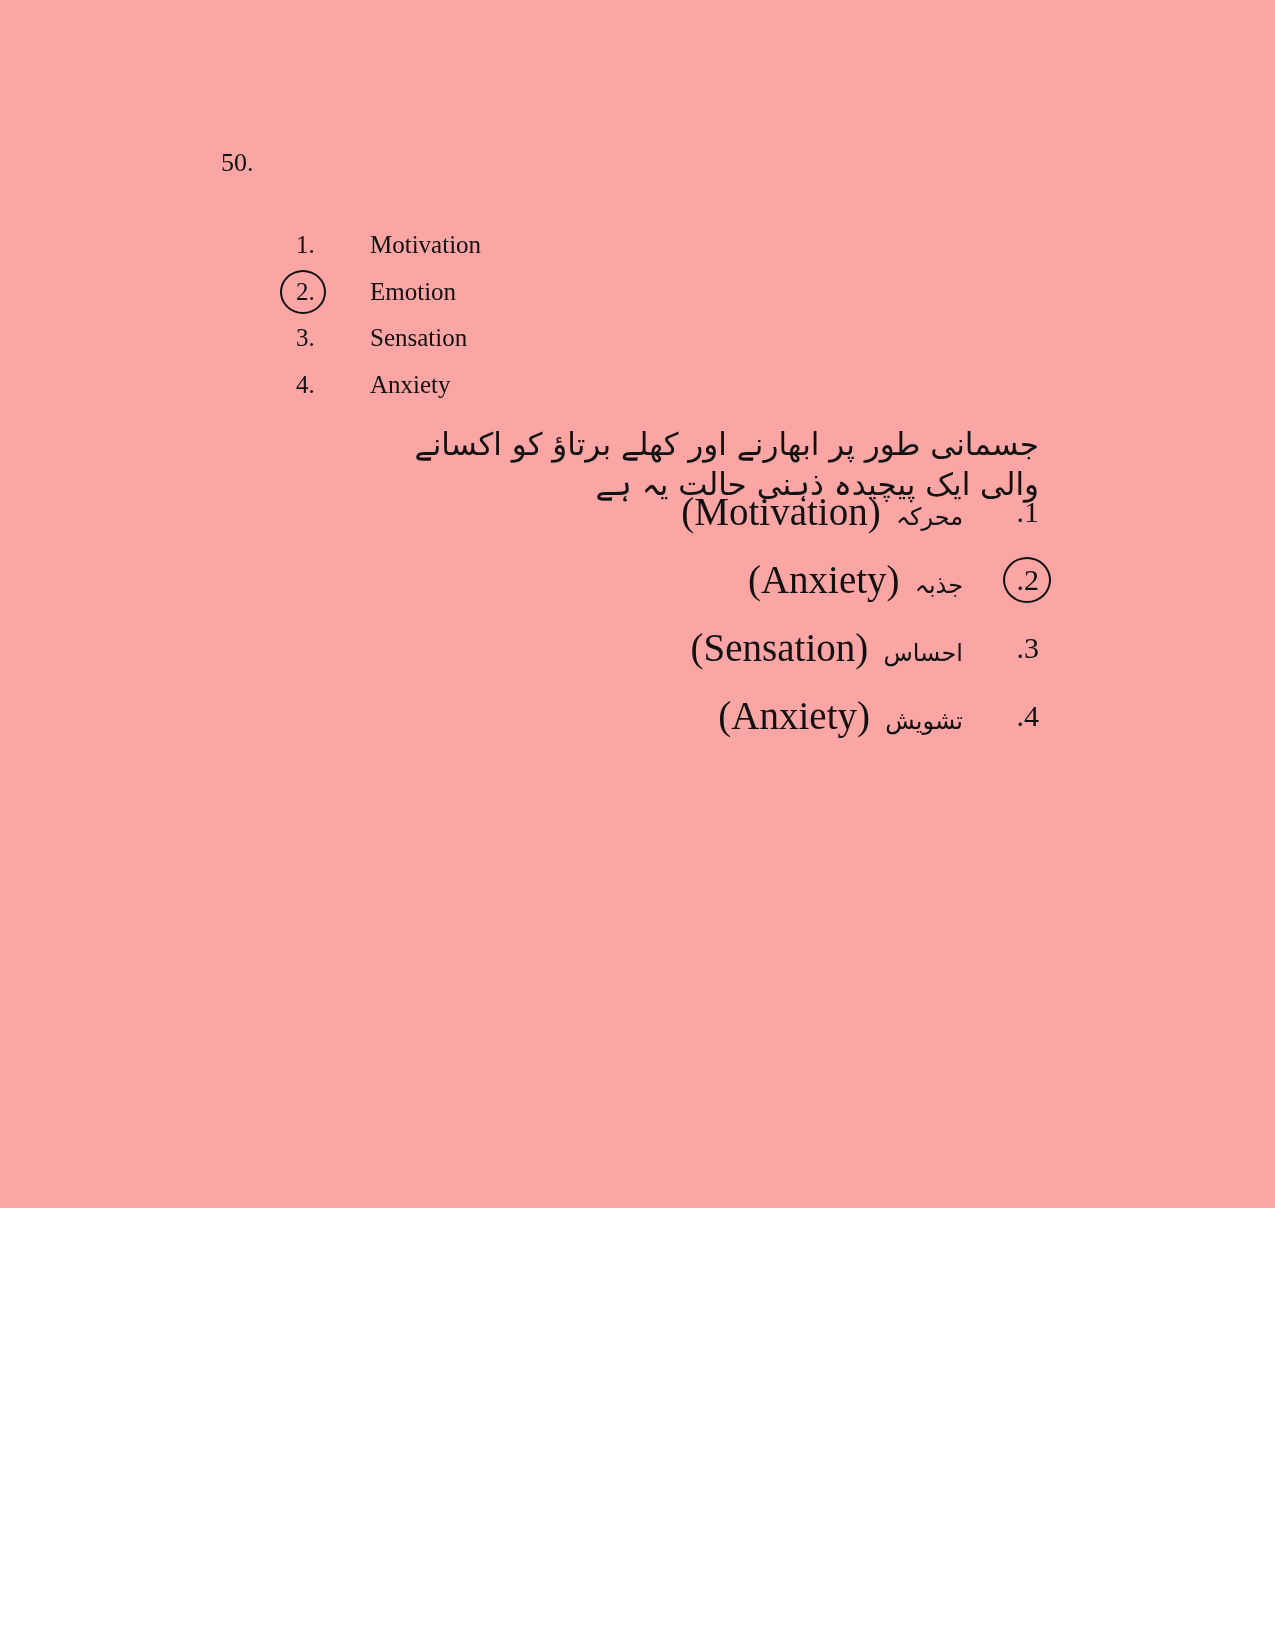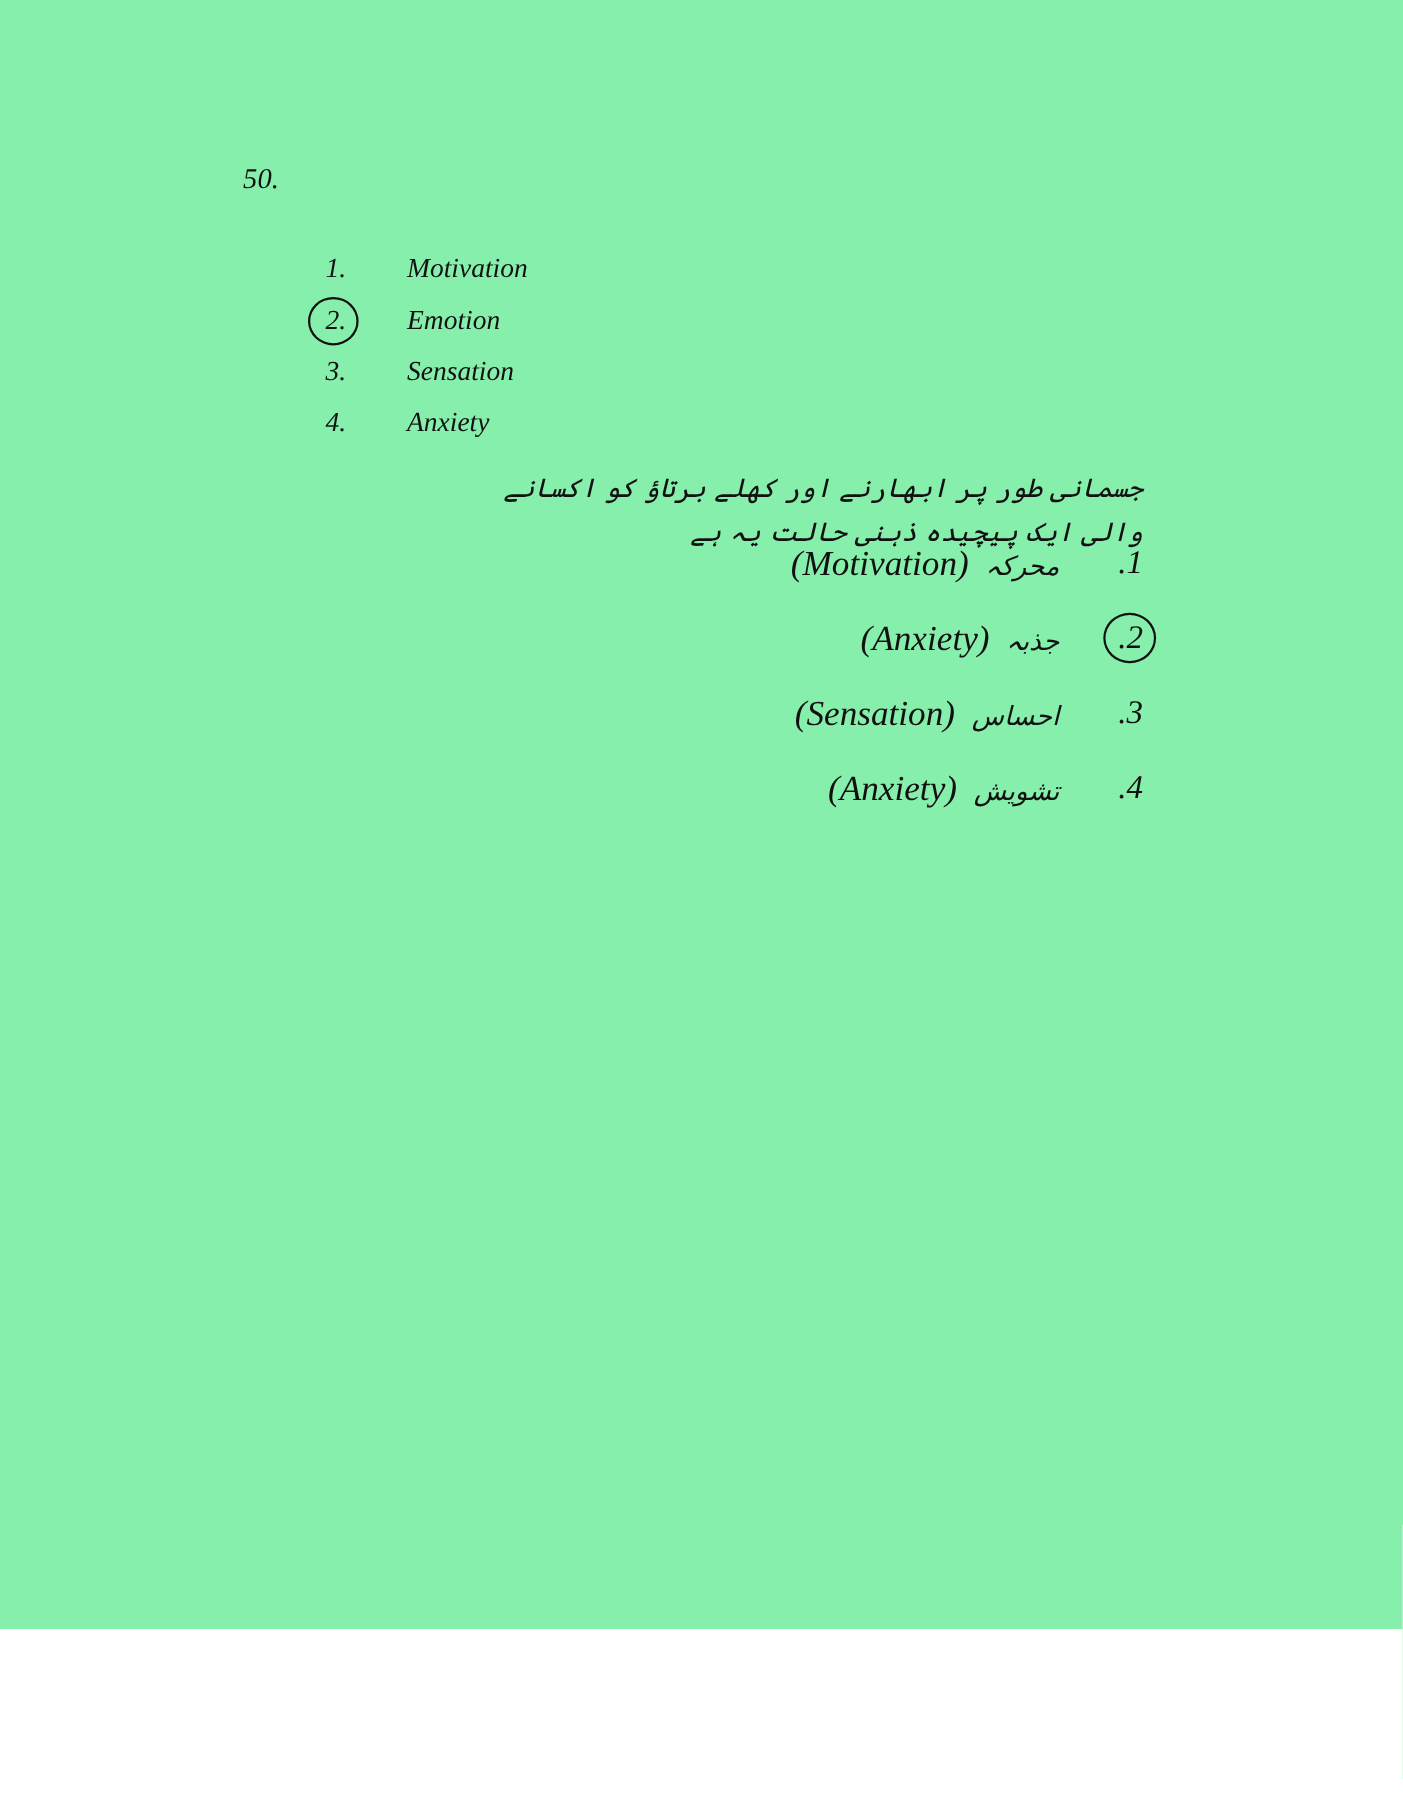--- a/index.html
+++ b/index.html
@@ -12,23 +12,22 @@
       height: 1651px;
       position: relative;
       overflow: hidden;
       color: #111111;
       font-family: "Liberation Serif", "DejaVu Serif", serif;
     }
     .page {
       position: absolute;
       left: 0; top: 0;
       width: 1275px;
-      height: 1481px;
-      background: #86efac;
-      font-style: italic;
+      height: 1208px;
+      background: #fca5a5;
     }
 
     
     .q-number {
       position: absolute;
       left: 221px;
       top: 146px;
       font-size: 26px;
       line-height: 34px;
     }
@@ -80,21 +79,21 @@
 
     
     .ur-stem {
       position: absolute;
       right: 236px;
       top: 424px;
       width: 640px;
       direction: rtl;
       text-align: right;
       font-family: "DejaVu Sans", sans-serif;
-      font-size: 24px;
+      font-size: 31px;
       line-height: 40px;
     }
 
     .ur-options {
       position: absolute;
       right: 236px;
       top: 492px;
       width: 500px;
     }
     .ur-option {
@@ -117,21 +116,21 @@
       top: 0;
       white-space: nowrap;
       direction: rtl;
     }
     .ur-option .ur-word {
       font-family: "DejaVu Sans", sans-serif;
       font-size: 24px;
     }
     .ur-option .ur-en {
       font-family: "Liberation Serif", serif;
-      font-size: 32px;
+      font-size: 39px;
       direction: ltr;
       unicode-bidi: isolate;
       margin-right: 8px;
     }
     .ur-circle {
       right: -12px;
       top: -3px;
       width: 44px;
       height: 42px;
     }

